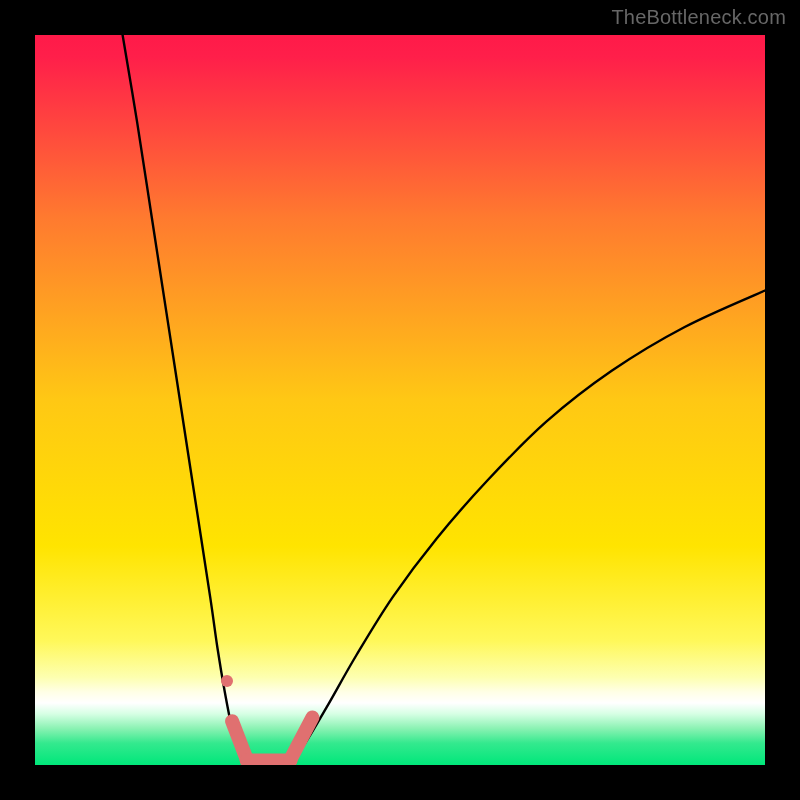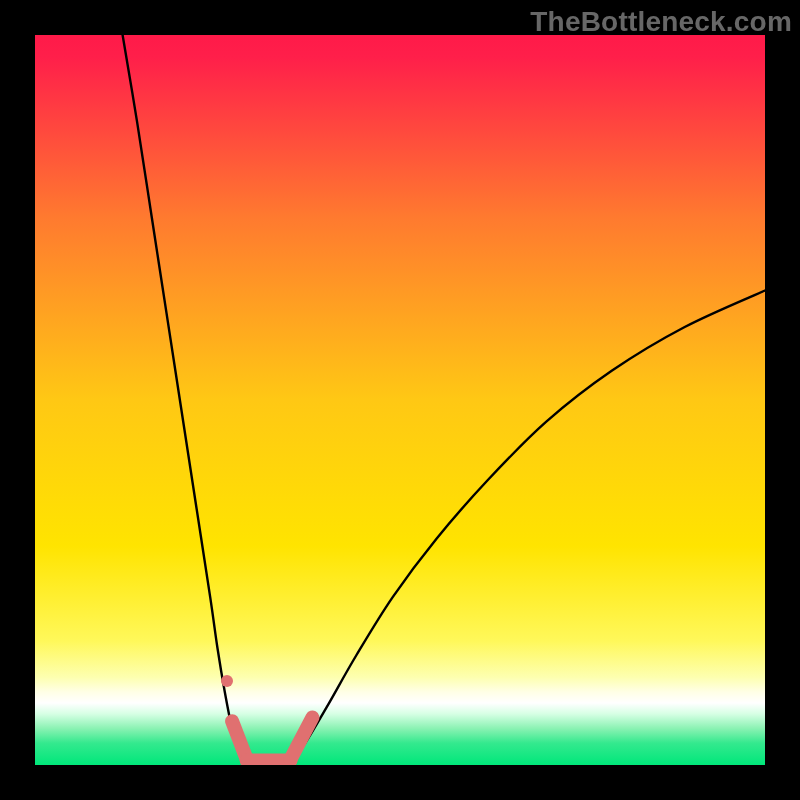--- a/index.html
+++ b/index.html
@@ -23,24 +23,24 @@
     position: absolute;
     left: 35px;
     top: 35px;
     width: 730px;
     height: 730px;
     overflow: hidden;
   }
   .watermark {
     position: absolute;
     top: 6px;
-    right: 8px;
+    right: 14px;
     color: #676767;
-    font-size: 28px;
-    font-weight: 700;
+    font-size: 20px;
+    font-weight: 400;
     letter-spacing: 0.2px;
   }
   svg {
     display: block;
   }
 </style>
 </head>
 <body>
 
 <div class="frame">

